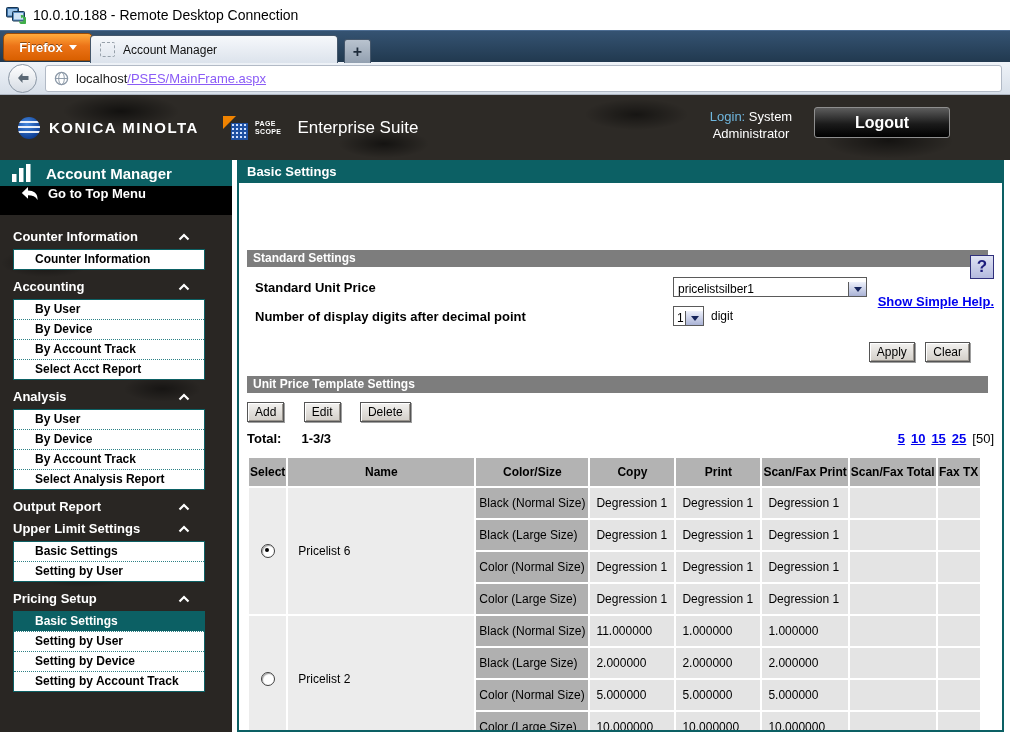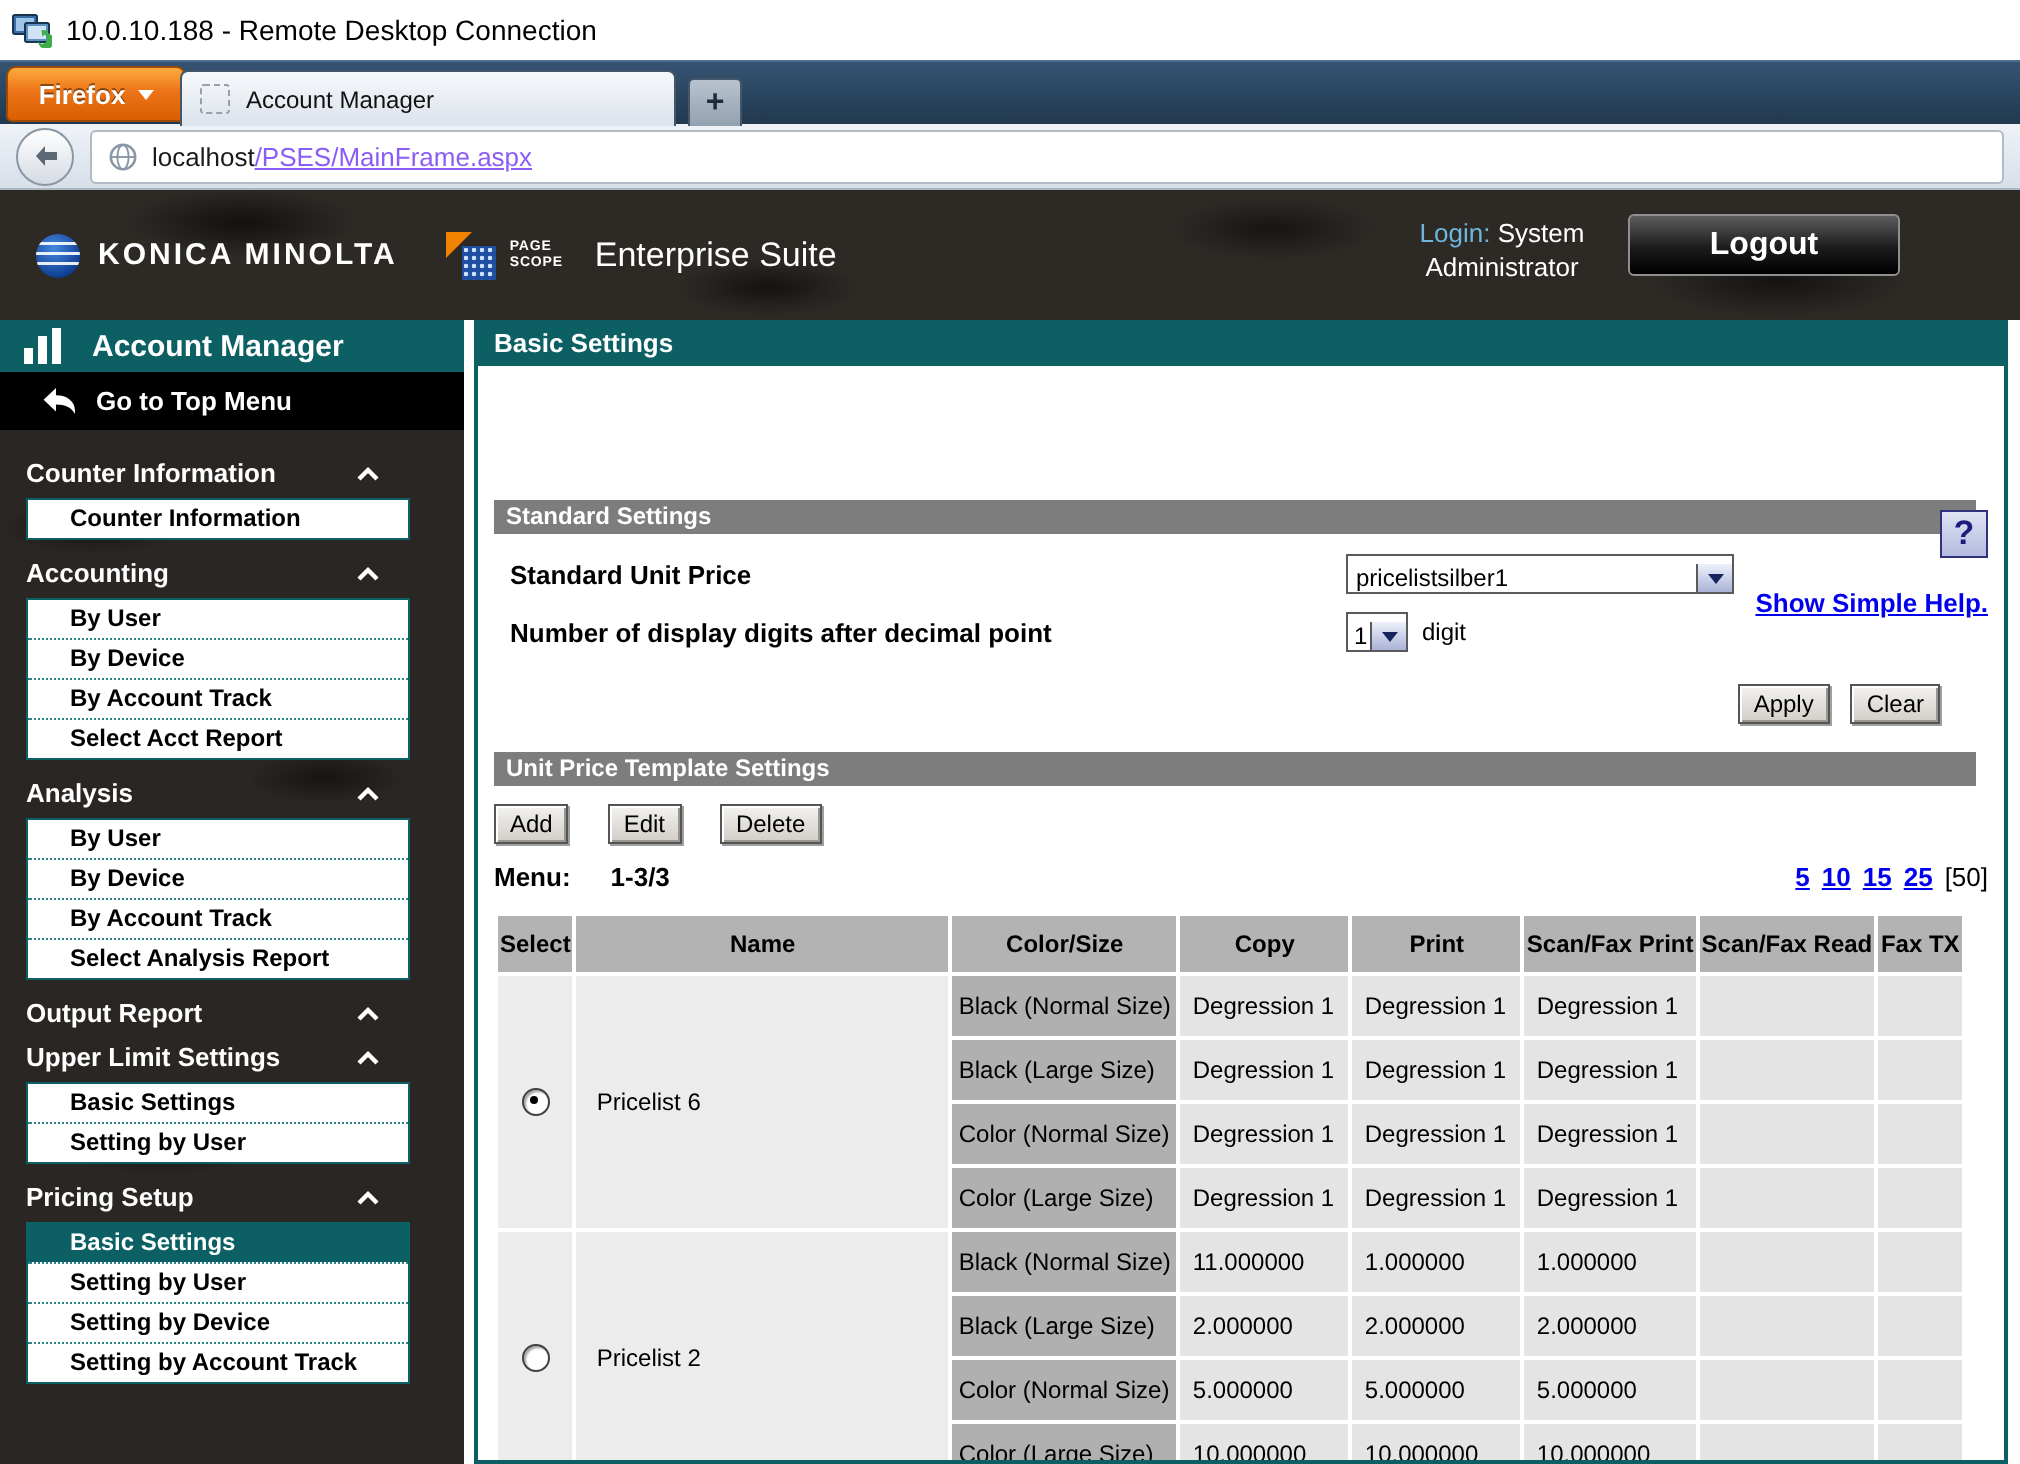--- a/index.html
+++ b/index.html
@@ -68,21 +68,21 @@
 
   
   #sidebar{position:absolute;left:0;top:0;width:232px;height:572px;overflow:hidden;
     background:
       radial-gradient(ellipse 70px 22px at 20% 18%, rgba(0,0,0,.5), transparent 65%),
       radial-gradient(ellipse 60px 20px at 70% 40%, rgba(0,0,0,.45), transparent 65%),
       radial-gradient(ellipse 80px 24px at 35% 72%, rgba(0,0,0,.5), transparent 65%),
       #292623;}
   #sidebar-title{height:26px;background:#0c6064;display:flex;align-items:center;gap:11px;
     padding-left:11px;color:#fff;font-weight:bold;font-size:15px;}
-  #top-menu{height:29px;background:#000;display:flex;align-items:center;gap:9px;padding-left:21px;
+  #top-menu{height:29px;background:#000;display:flex;gap:9px;padding-left:21px;
     color:#fff;font-weight:bold;font-size:13px;}
   #nav{padding-top:12px;}
   .nav-section-header{position:relative;height:20px;line-height:20px;padding-left:13px;
     color:#fff;font-weight:bold;font-size:13px;margin-bottom:2px;cursor:default;}
   .nav-section-header svg{position:absolute;right:42px;top:6px;}
   .nav-group{margin:0 0 7px 13px;width:190px;background:#fff;border:1px solid #0c6064;}
   .nav-item{height:19px;line-height:19px;padding-left:21px;font-size:12px;font-weight:bold;color:#000;cursor:default;}
   .nav-item + .nav-item{border-top:1px dotted #2e8186;}
   .nav-item.selected{background:#0c6064;color:#fff;}
 
@@ -303,21 +303,21 @@
 
       <div class="gray-bar" id="bar-template">Unit Price Template Settings</div>
 
       <div id="toolbar">
         <button class="btn">Add</button>
         <button class="btn">Edit</button>
         <button class="btn">Delete</button>
       </div>
 
       <div id="total-row">
-        <span>Menu:</span>
+        <span>Total:</span>
         <span class="tv">1-3/3</span>
         <span id="pager"><a href="#">5</a><a href="#">10</a><a href="#">15</a><a href="#">25</a><span class="cur">[50]</span></span>
       </div>
 
       <table id="price-table">
         <colgroup id="tbl-cols">
             <col style="width: 36px;">
             <col style="width: 186px;">
             <col style="width: 112px;">
             <col style="width: 84px;">
@@ -327,21 +327,21 @@
             <col style="width: 42px;">
           </colgroup>
         <thead>
             <tr id="tbl-head">
               <th>Select</th>
               <th>Name</th>
               <th>Color/Size</th>
               <th>Copy</th>
               <th>Print</th>
               <th>Scan/Fax Print</th>
-              <th>Scan/Fax Read</th>
+              <th>Scan/Fax Total</th>
               <th>Fax TX</th>
             </tr>
           </thead>
         <tbody id="tbl-body">
             <tr>
               <td class="c-sel" rowspan="4"><span class="radio on"></span></td>
               <td class="c-name" rowspan="4">Pricelist 6</td>
               <td class="c-lbl">Black (Normal Size)</td>
               <td class="c-val">Degression 1</td>
               <td class="c-val">Degression 1</td>

